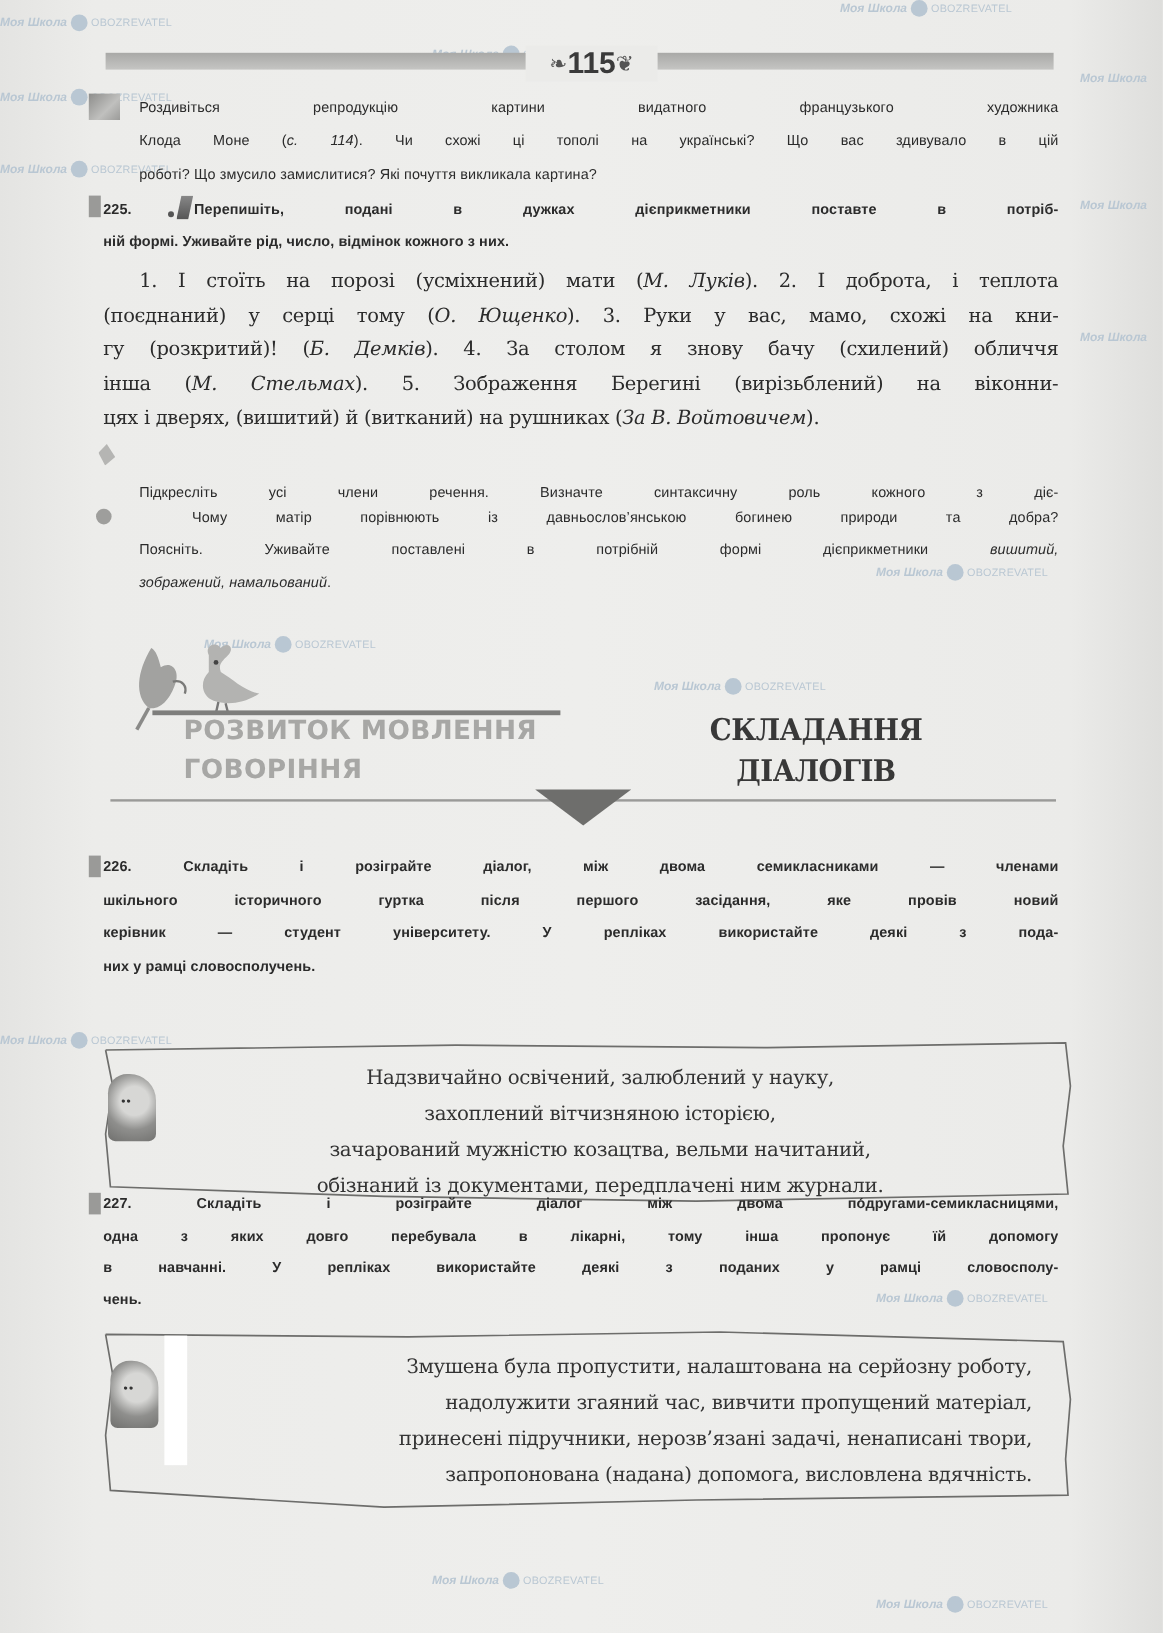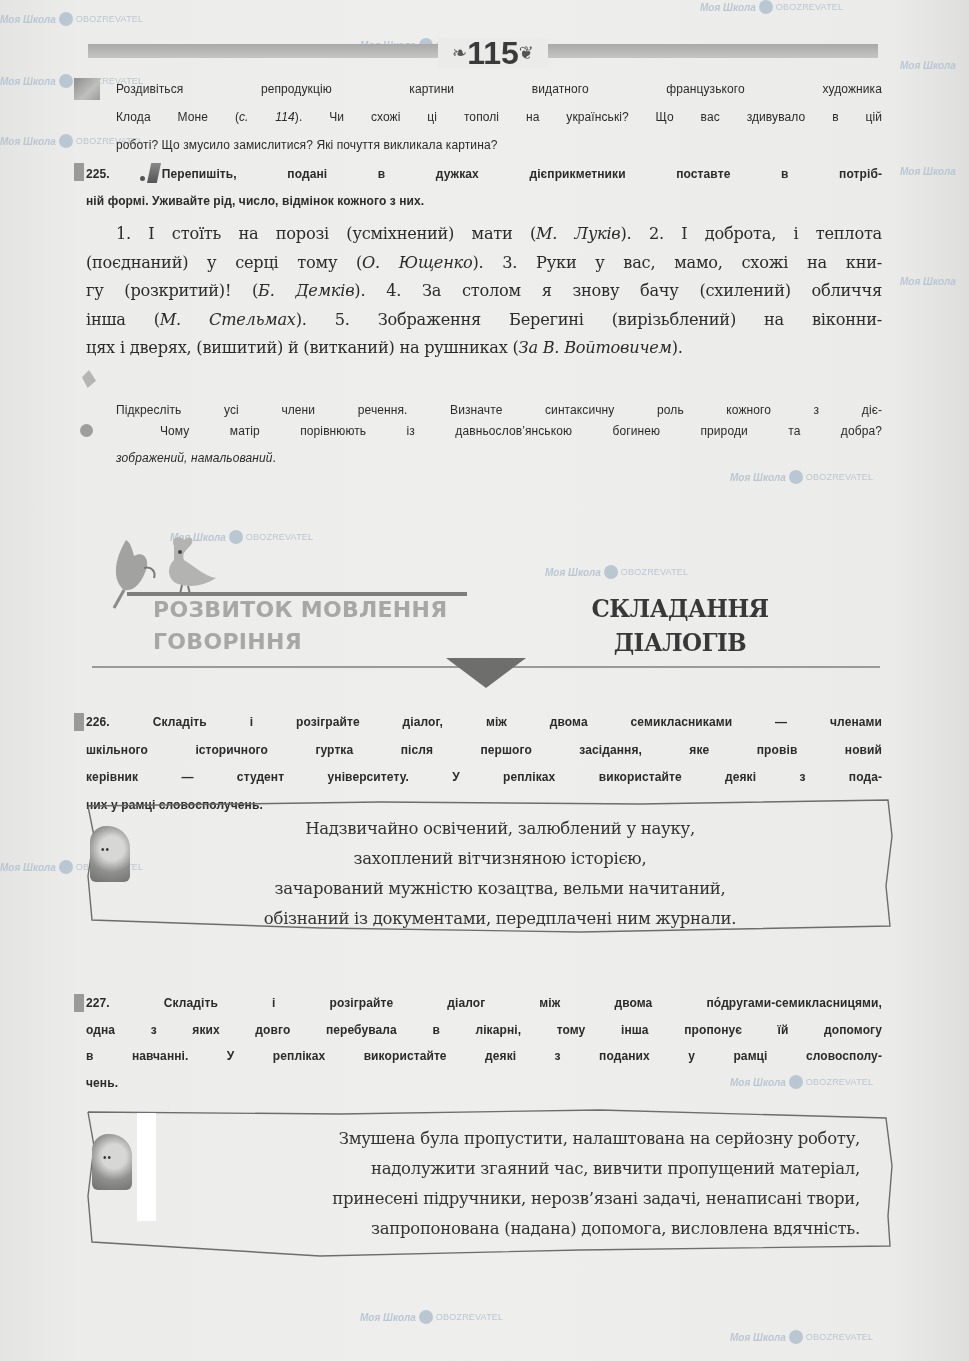--- a/index.html
+++ b/index.html
@@ -15,21 +15,21 @@
     background: linear-gradient(90deg, #e4e4e2 0%, #ececea 8%, #eeeeec 50%, #ebebe9 92%, #dededc 100%);
   }
   
   .wm { position: absolute; font-family: "Liberation Sans", sans-serif; font-size: 10px; font-style: italic; font-weight: bold; color: #b9c7d3; white-space: nowrap; display: flex; align-items: center; gap: 3px; }
   .wm .circ { width: 14px; height: 14px; border-radius: 50%; background: #b9c7d3; display: inline-block; }
   .wm .ob { font-style: normal; font-weight: normal; font-size: 9px; letter-spacing: 0.2px; }
 
   
   .header-band { position: absolute; left: 88px; top: 44px; width: 790px; height: 14px; background: linear-gradient(180deg, #a9a9a7, #c5c5c3); }
   .page-number { position: absolute; left: 438px; top: 38px; width: 110px; height: 30px; background: #ebebe9; display: flex; align-items: center; justify-content: center; }
-  .page-number .num { font-size: 32px; font-weight: bold; color: #3a3a3a; font-family: "Liberation Sans", sans-serif; }
+  .page-number .num { font-size: 25px; font-weight: bold; color: #3a3a3a; font-family: "Liberation Sans", sans-serif; }
   .page-number .orn { font-size: 18px; color: #555; }
 
   .para { position: absolute; left: 116px; width: 766px; font-size: 12px; line-height: 28px; }
   .sans { font-family: "Liberation Sans", sans-serif; letter-spacing: 0.1px; }
   .serif { font-family: "DejaVu Serif", serif; font-size: 16.2px; line-height: 28.6px; letter-spacing: -0.25px; }
   .bold { font-weight: bold; }
   .justify { text-align: justify; text-align-last: left; }
   .ex-no { font-weight: bold; }
   .side-marker { position: absolute; left: 74px; width: 10px; height: 18px; background: #9a9a98; }
 
@@ -174,20 +174,23 @@
     </div>
   </div>
 
   <div class="icon-pencil"></div>
   <div class="para sans" style="top:369px;line-height:27px;">
     <div style="text-align:justify;text-align-last:justify;margin-top:28px;">Підкресліть усі члени речення. Визначте синтаксичну роль кожного з діє-</div>
   </div>
   <div class="icon-dot"></div>
   <div class="para sans" style="top:418px;line-height:27px;">
     <div style="text-align:justify;text-align-last:justify;margin-left:44px;">Чому матір порівнюють із давньослов’янською богинею природи та добра?</div>
+    <div style="text-align:justify;text-align-last:justify;">
+      <span>Поясніть. Уживайте поставлені в потрібній формі дієприкметники </span><i>вишитий,</i>
+    </div>
     <div>
       <i>зображений, намальований</i><span>.</span>
     </div>
   </div>
 
   <svg class="birds" viewBox="0 0 120 80">
     <path d="M22 10 C10 30, 8 50, 20 60 C30 62, 38 52, 42 40 C46 30, 40 20, 30 26 C28 18, 26 12, 22 10 Z" fill="#a2a2a0"></path>
     <path d="M20 60 L10 78" stroke="#8a8a88" stroke-width="3"></path>
     <path d="M40 38 C48 36, 52 42, 50 48" stroke="#7a7a78" stroke-width="2" fill="none"></path>
     <path d="M70 16 C66 8, 76 4, 80 10 C86 4, 92 10, 86 16 C80 22, 78 24, 80 30 C90 36, 100 46, 112 48 C100 56, 86 58, 74 54 C64 50, 62 38, 70 30 Z" fill="#b3b3b1"></path>
@@ -209,21 +212,21 @@
   <div class="side-marker" style="top:713px;"></div>
   <div class="para sans bold" style="left:86px;width:796px;top:709px;line-height:27.5px;">
     <div style="text-align:justify;text-align-last:justify;">
       <span class="ex-no">226.</span> <span>Складіть і розіграйте діалог, між двома семикласниками — членами</span>
     </div>
     <div style="text-align:justify;text-align-last:justify;">шкільного історичного гуртка після першого засідання, яке провів новий</div>
     <div style="text-align:justify;text-align-last:justify;">керівник — студент університету. У репліках використайте деякі з пода-</div>
     <div>них у рамці словосполучень.</div>
   </div>
 
-  <div class="word-box" style="left:80px;top:796px;width:820px;height:150px;">
+  <div class="word-box" style="left:80px;top:865px;width:820px;height:150px;">
     <svg width="820" height="150">
       <polyline points="8,10 300,6 560,8 808,4 812,40 806,90 810,130 500,136 240,132 12,124 8,80 14,40 8,10" fill="none" stroke="#6d6d6b" stroke-width="1.4"></polyline>
     </svg>
     <div class="owl" style="left:10px;top:30px;"></div>
     <div class="box-text" style="left:60px;top:18px;width:720px;">
       <div>Надзвичайно освічений, залюблений у науку,</div>
       <div>захоплений вітчизняною історією,</div>
       <div>зачарований мужністю козацтва, вельми начитаний,</div>
       <div>обізнаний із документами, передплачені ним журнали.</div>
     </div>

